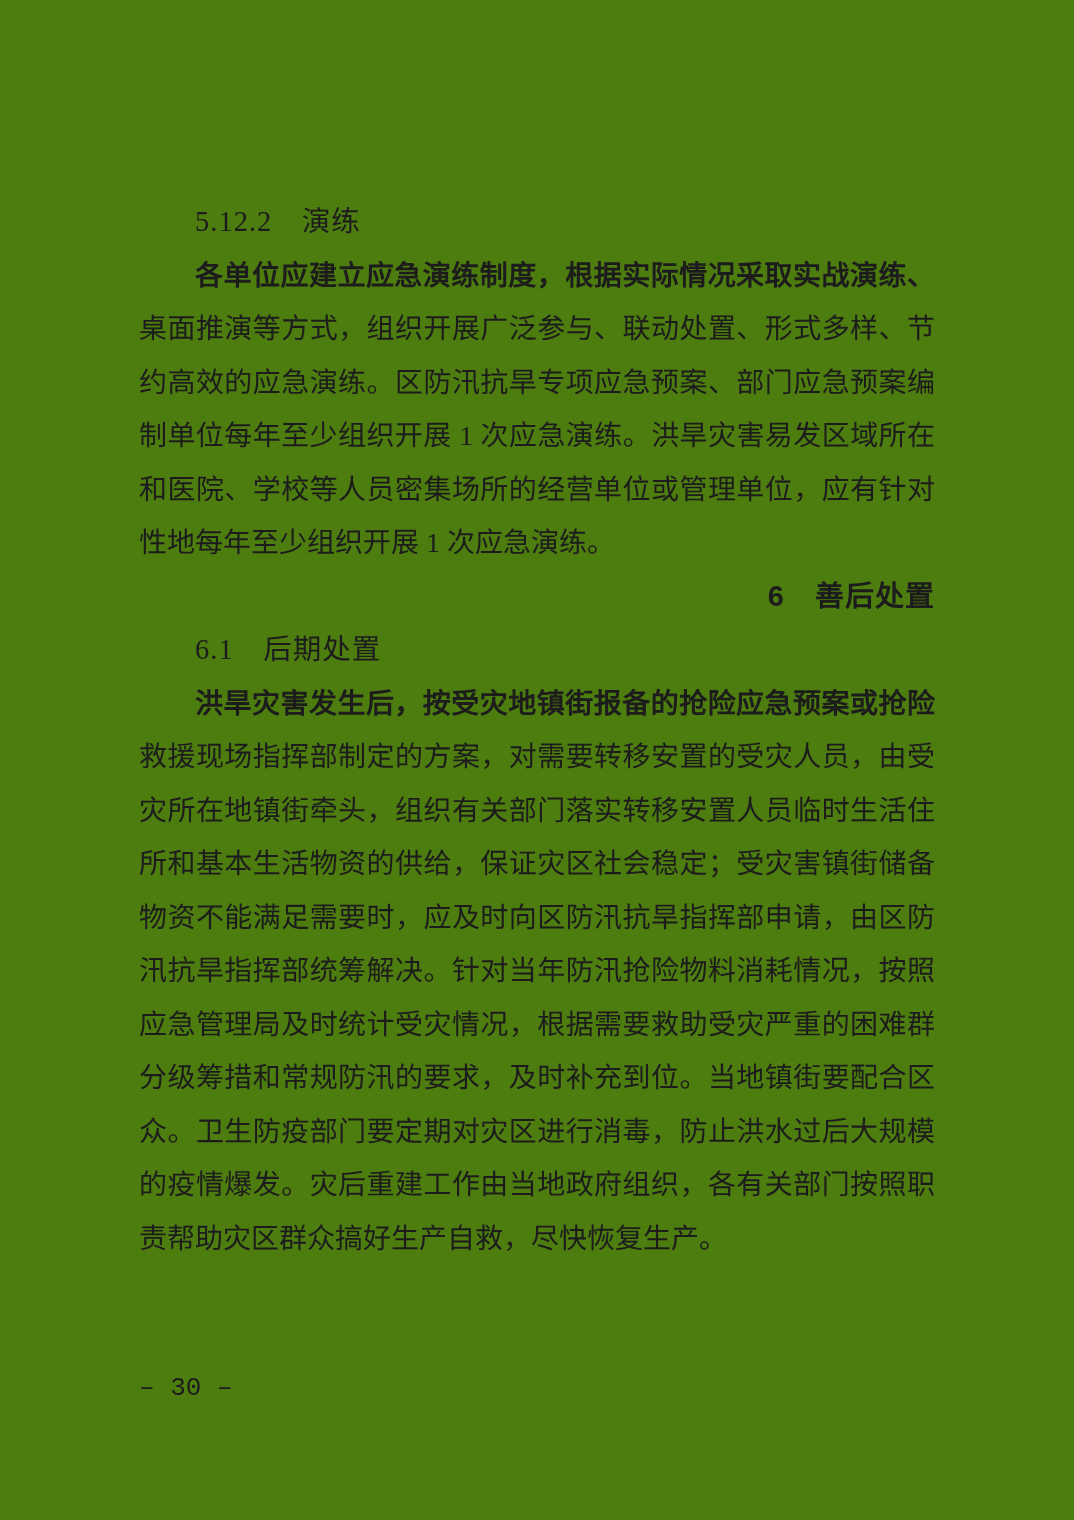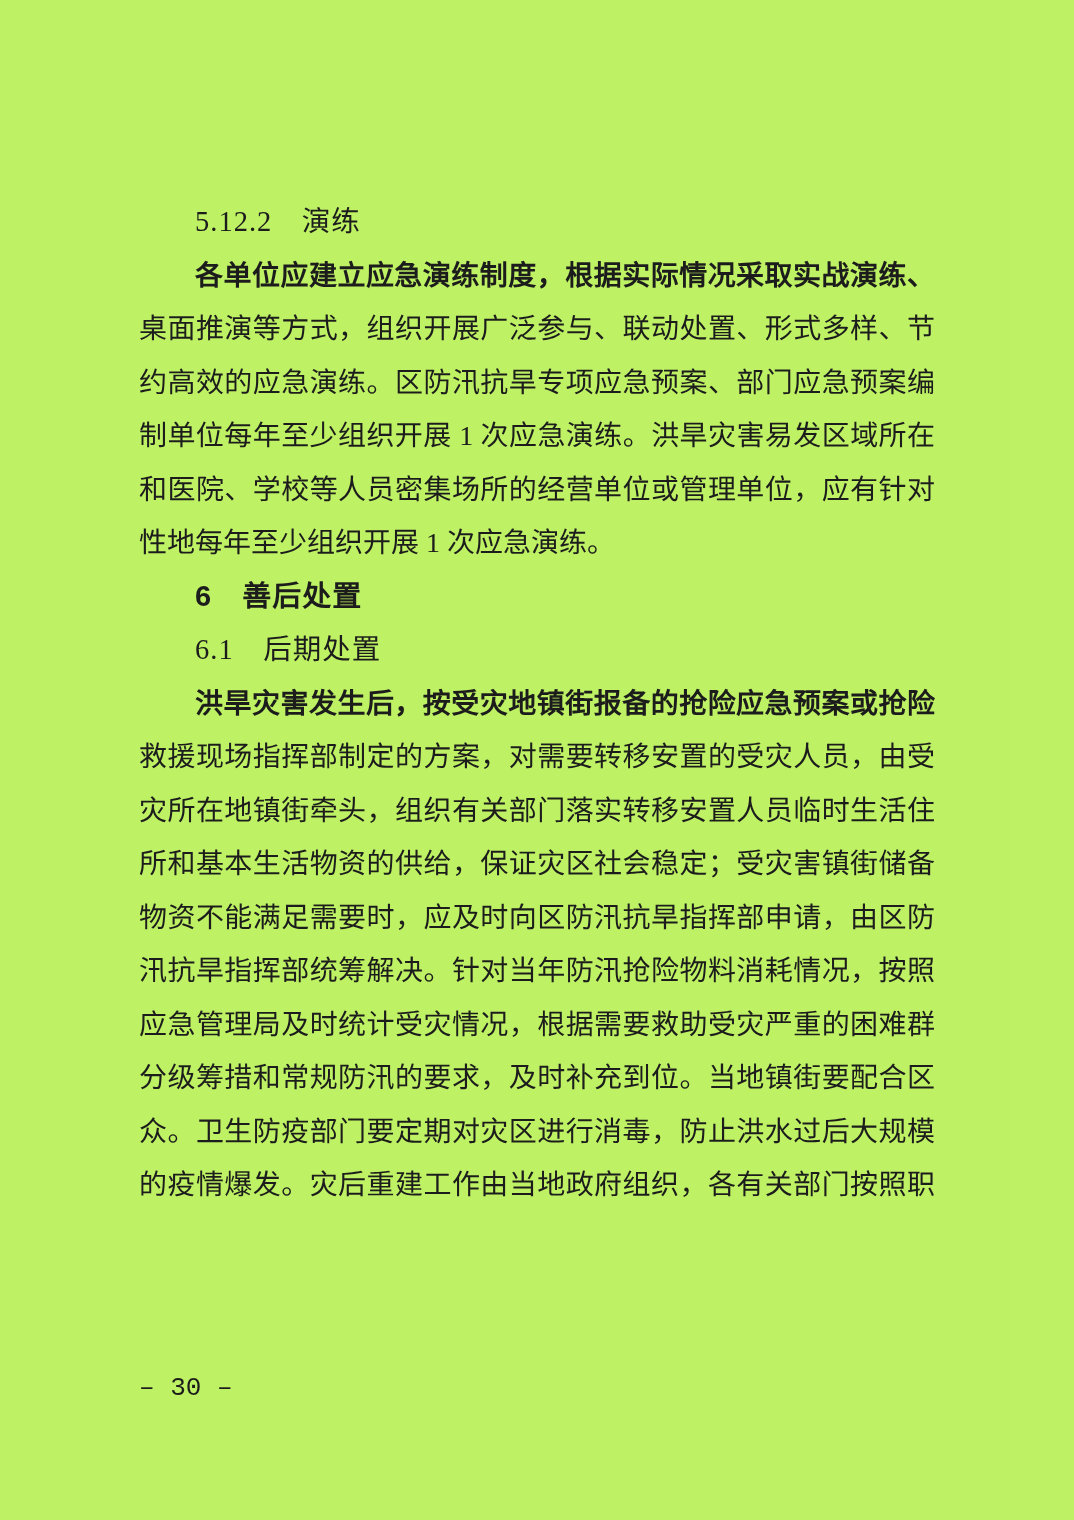--- a/index.html
+++ b/index.html
@@ -4,21 +4,21 @@
 <style>
   html, body {
     margin: 0;
     padding: 0;
     background: #ffffff;
   }
   .page {
     position: relative;
     width: 1074px;
     height: 1520px;
-    background: #bef264;
+    background: #4d7c0f;
     overflow: hidden;
     font-family: "Liberation Serif", "DejaVu Serif", serif;
     color: #1c1c1c;
   }
   .content {
     position: absolute;
     left: 139px;
     top: 195px;
     width: 796px;
   }
@@ -47,20 +47,21 @@
   }
   .heading.sub {
     font-size: 28.5px;
     letter-spacing: 1px;
   }
   .heading.main {
     font-family: "Liberation Sans", "DejaVu Sans", sans-serif;
     font-weight: 700;
     font-size: 29px;
     letter-spacing: 1px;
+    text-align: right;
   }
   .page-footer {
     position: absolute;
     left: 139px;
     top: 1372px;
     font-size: 26px;
     line-height: 32px;
     color: #1c1c1c;
     font-family: Liberation Mono, monospace;
   }
@@ -82,17 +83,18 @@
       <div class="line indent">洪旱灾害发生后，按受灾地镇街报备的抢险应急预案或抢险</div>
       <div class="line">救援现场指挥部制定的方案，对需要转移安置的受灾人员，由受</div>
       <div class="line">灾所在地镇街牵头，组织有关部门落实转移安置人员临时生活住</div>
       <div class="line">所和基本生活物资的供给，保证灾区社会稳定；受灾害镇街储备</div>
       <div class="line">物资不能满足需要时，应及时向区防汛抗旱指挥部申请，由区防</div>
       <div class="line">汛抗旱指挥部统筹解决。针对当年防汛抢险物料消耗情况，按照</div>
       <div class="line">应急管理局及时统计受灾情况，根据需要救助受灾严重的困难群</div>
       <div class="line">分级筹措和常规防汛的要求，及时补充到位。当地镇街要配合区</div>
       <div class="line">众。卫生防疫部门要定期对灾区进行消毒，防止洪水过后大规模</div>
       <div class="line">的疫情爆发。灾后重建工作由当地政府组织，各有关部门按照职</div>
+      <div class="line para-end">责帮助灾区群众搞好生产自救，尽快恢复生产。</div>
     </main>
   <div class="page-footer">
     <span>– 30 –</span>
   </div>
 </div>
 
 </body></html>

